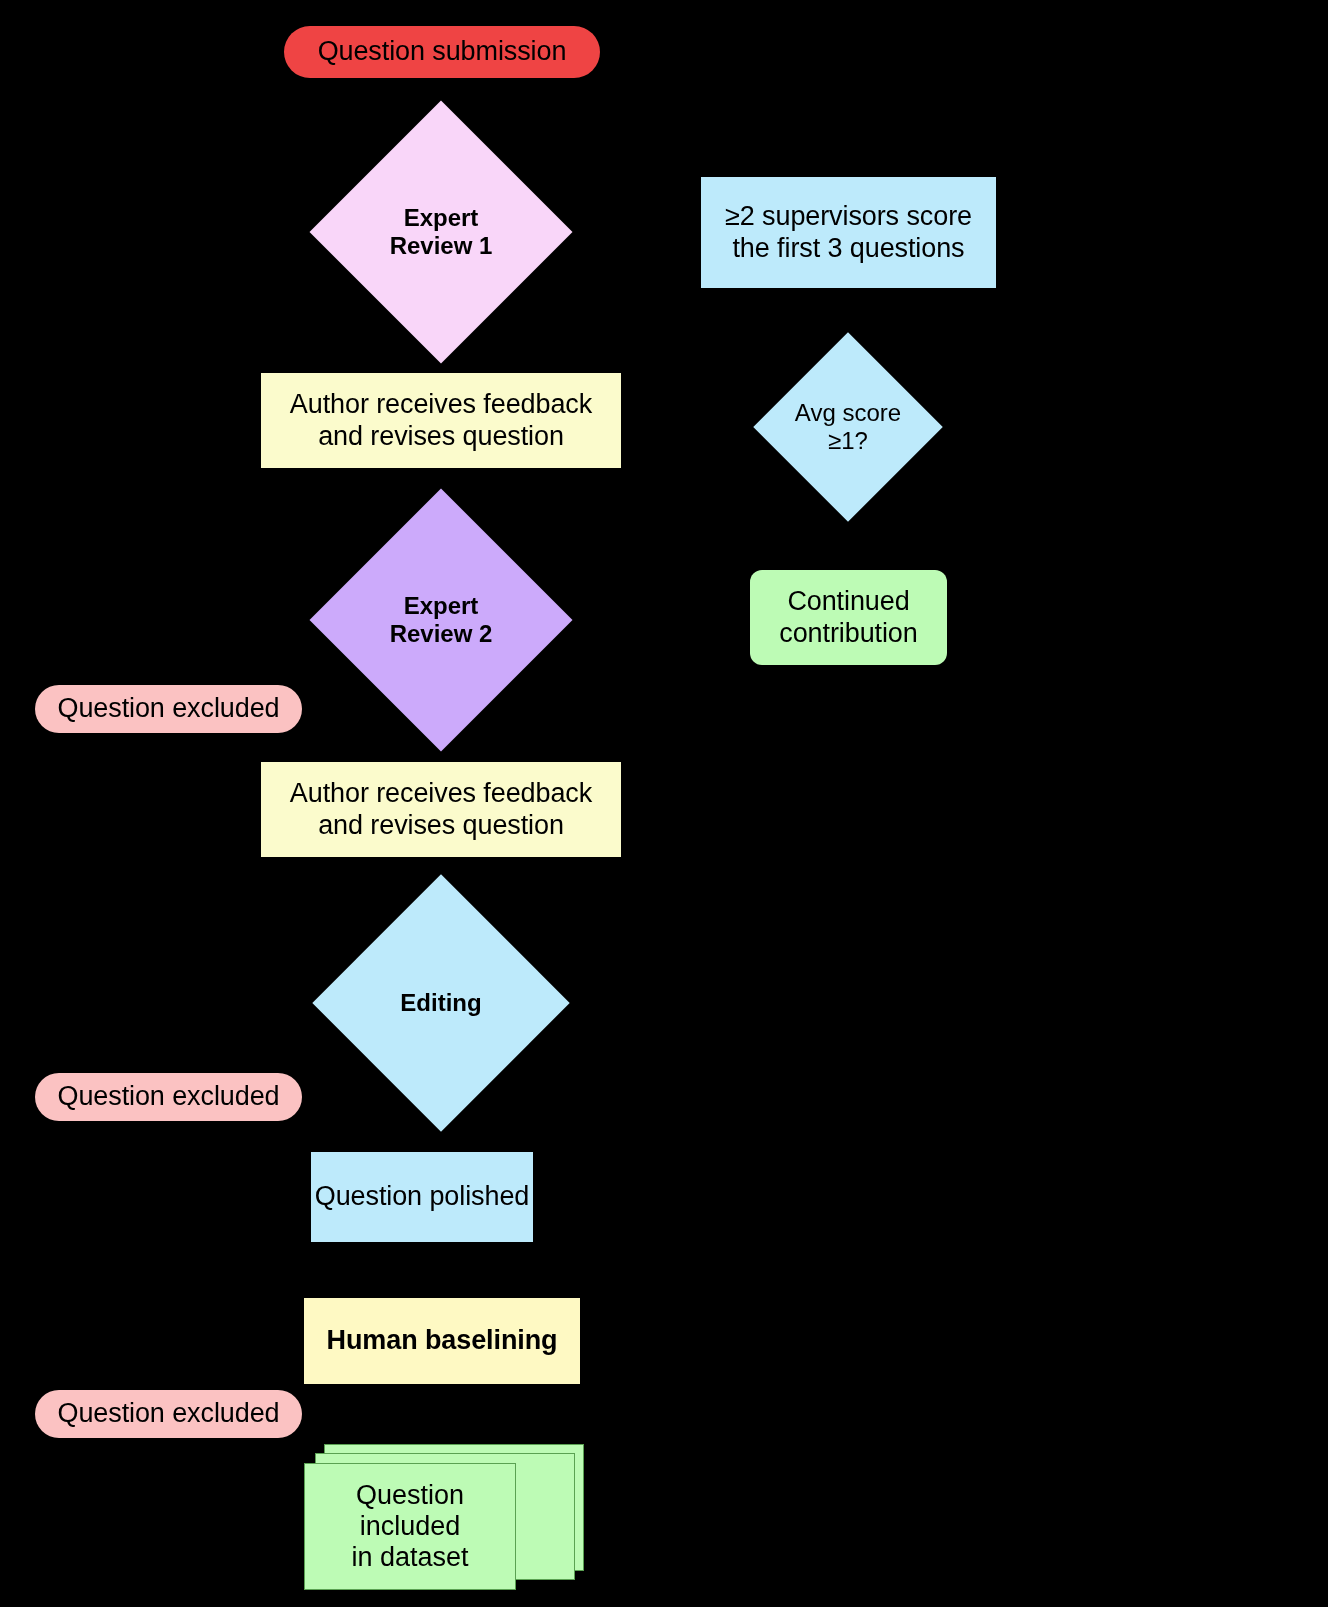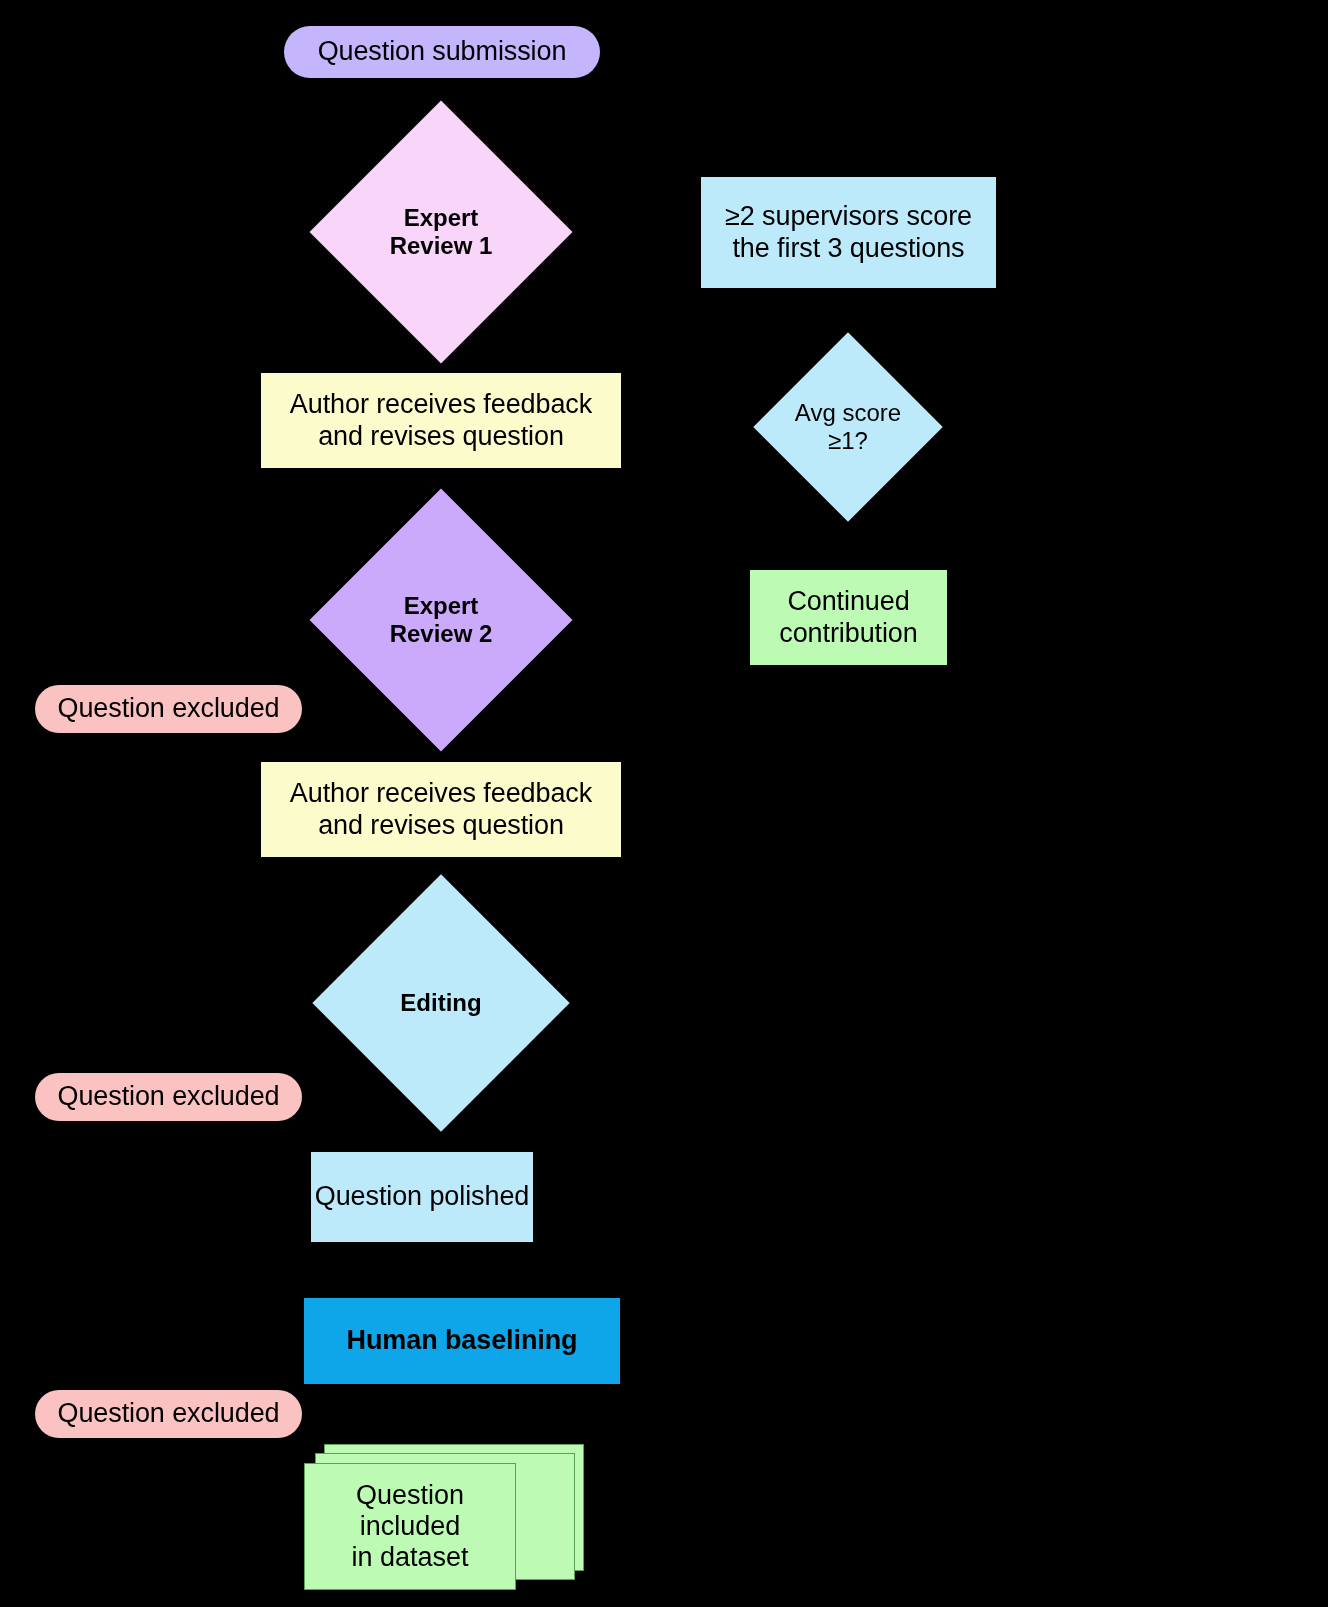--- a/index.html
+++ b/index.html
@@ -111,21 +111,21 @@
       <line x1="441" y1="1384" x2="441" y2="1452"></line>
       <line x1="355" y1="600" x2="300" y2="700"></line>
       <line x1="355" y1="1000" x2="300" y2="1090"></line>
       <line x1="350" y1="1341" x2="300" y2="1408"></line>
       <line x1="848" y1="272" x2="848" y2="326"></line>
       <line x1="848" y1="516" x2="848" y2="570"></line>
       <line x1="940" y1="424" x2="1010" y2="500"></line>
     </g>
   </svg>
 
-  <div class="node pill" style="left:284px; top:26px; width:316px; height:52px; background:#c4b5fd;">Question submission</div>
+  <div class="node pill" style="left:284px; top:26px; width:316px; height:52px; background:#ef4444;">Question submission</div>
 
   <div class="diamond-wrap" style="left:348px; top:139px; width:186px; height:186px;">
     <div class="diamond-shape" style="background:#f9d6f9;"></div>
     <div class="diamond-label">Expert
 Review 1</div>
   </div>
 
   <div class="node rect" style="left:701px; top:177px; width:295px; height:111px; background:#bdeafb;">≥2 supervisors score
 the first 3 questions</div>
 
@@ -138,38 +138,38 @@
 ≥1?</div>
   </div>
 
 
   <div class="diamond-wrap" style="left:348px; top:527px; width:186px; height:186px;">
     <div class="diamond-shape" style="background:#ccaafb;"></div>
     <div class="diamond-label">Expert
 Review 2</div>
   </div>
 
-  <div class="node rect" style="left:750px; top:570px; width:197px; height:95px; background:#bdfbb5;">Continued
+  <div class="node rect" style="left:750px; top:570px; width:197px; height:95px; background:#bdfbb5;border-radius:12px;">Continued
 contribution</div>
 
   <div class="node pill" style="left:35px; top:685px; width:267px; height:48px; background:#fbc2c2;">Question excluded</div>
 
   <div class="node rect" style="left:261px; top:762px; width:360px; height:95px; background:#fbfbcc;">Author receives feedback
 and revises question</div>
 
   <div class="diamond-wrap" style="left:350px; top:912px; width:182px; height:182px;">
     <div class="diamond-shape" style="background:#bdeafb;"></div>
     <div class="diamond-label">Editing</div>
   </div>
 
   <div class="node pill" style="left:35px; top:1073px; width:267px; height:48px; background:#fbc2c2;">Question excluded</div>
 
   <div class="node rect" style="left:311px; top:1152px; width:222px; height:90px; background:#bdeafb;">Question polished</div>
 
-  <div class="node rect bold" style="left:304px; top:1298px; width:316px; height:86px; background:#0ea5e9;">Human baselining</div>
+  <div class="node rect bold" style="left:304px; top:1298px; width:276px; height:86px; background:#fef9c3;">Human baselining</div>
 
   <div class="node pill" style="left:35px; top:1390px; width:267px; height:48px; background:#fbc2c2;">Question excluded</div>
 
   <div class="stack-wrap" style="left:304px; top:1444px; width:280px; height:150px;">
     <div class="stack-layer" style="left:20px; top:0px; width:260px; height:127px; background:#bdfbb5;"></div>
     <div class="stack-layer" style="left:11px; top:9px; width:260px; height:127px; background:#bdfbb5;"></div>
     <div class="stack-front" style="left:0px; top:19px; width:212px; height:127px; background:#bdfbb5; border:1px solid #5aa152;">
       <span>Question included
 in dataset</span>
     </div>

